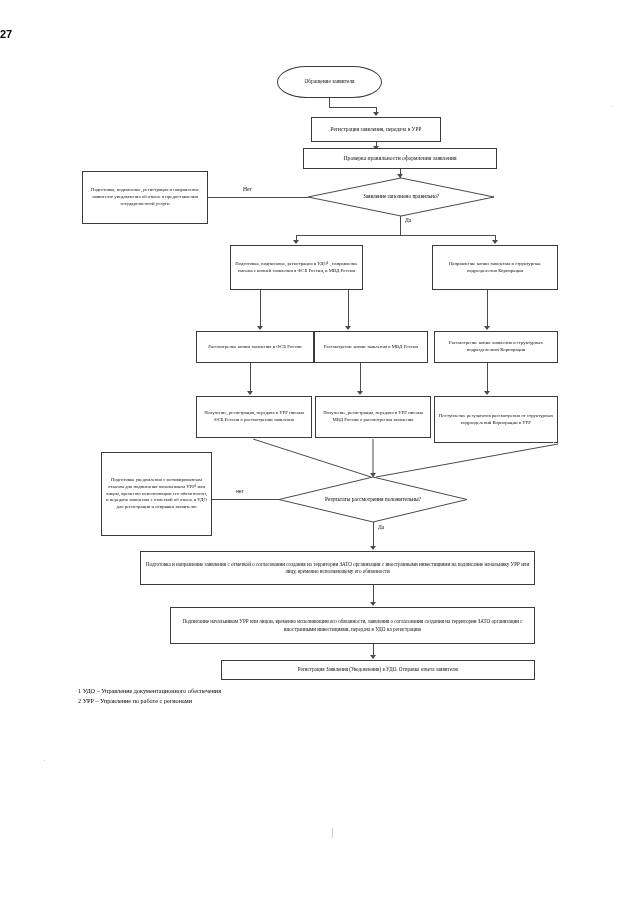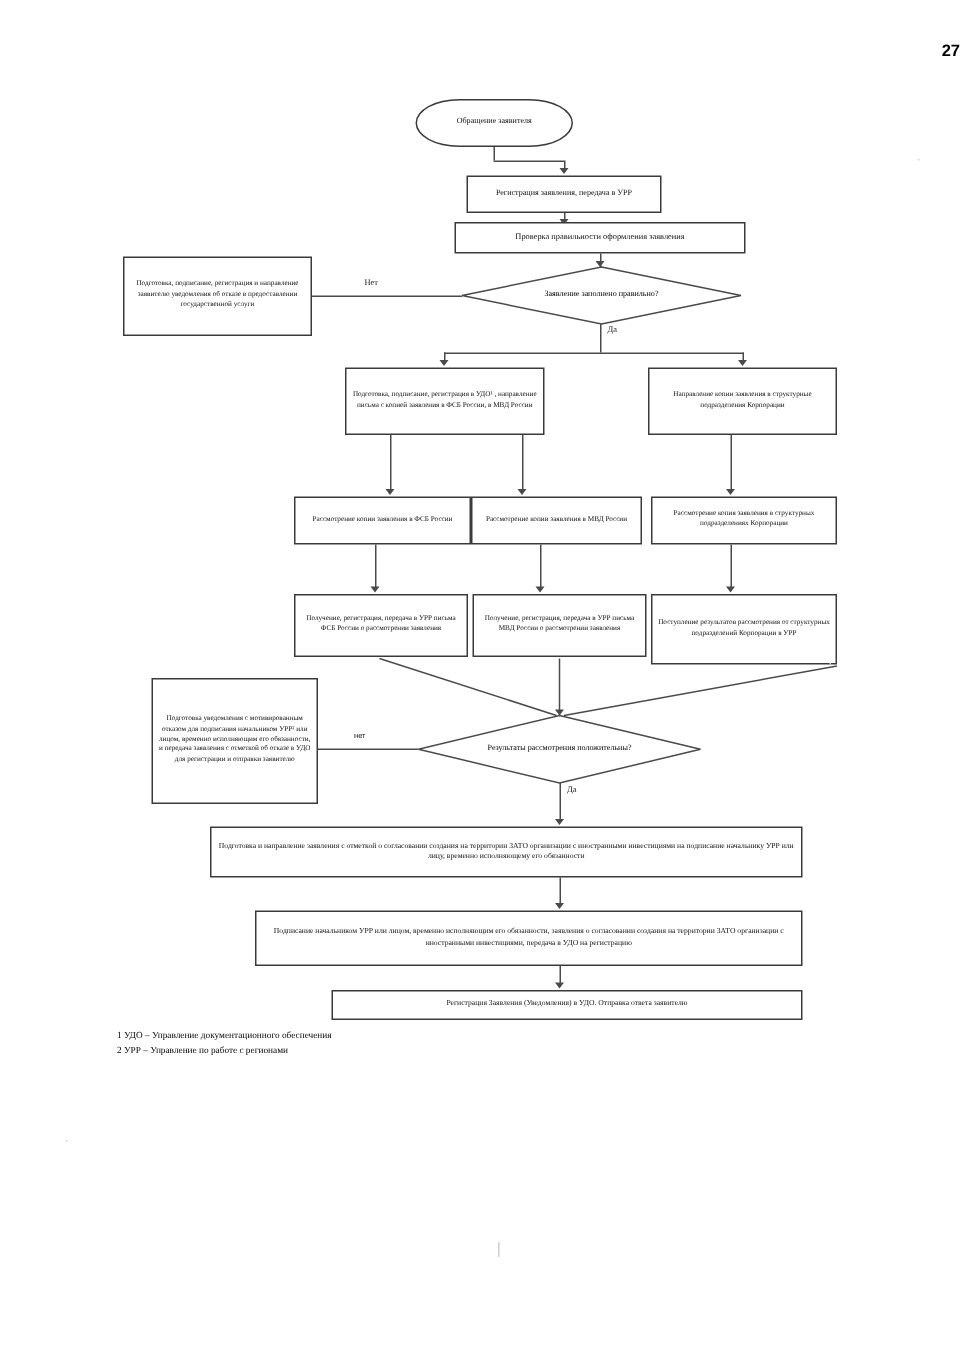--- a/index.html
+++ b/index.html
@@ -16,21 +16,21 @@
     width: 640px;
     height: 905px;
     background: #ffffff;
     overflow: hidden;
   }
   .page-number {
     position: absolute;
     top: 28px;
     left: 0;
     width: 640px;
-    text-align: right;
+    text-align: left;
     font-size: 11px;
     font-weight: bold;
     font-family: "Liberation Sans", sans-serif;
   }
   
   .node {
     position: absolute;
     box-sizing: border-box;
     border: 1px solid #3a3a3a;
     background: #ffffff;

